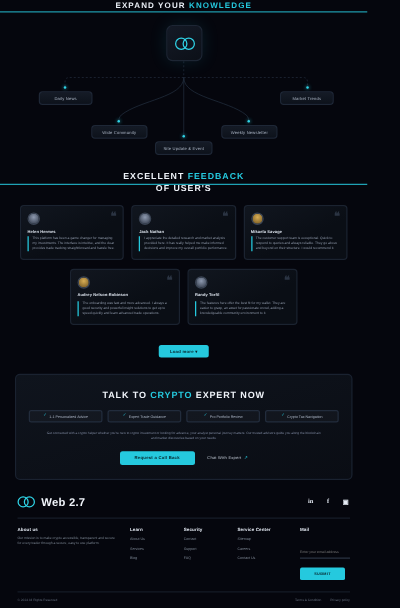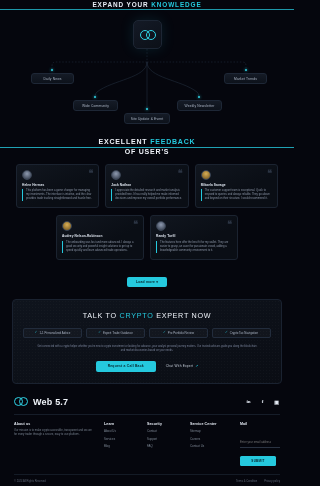--- a/index.html
+++ b/index.html
@@ -115,21 +115,21 @@
     padding:11px 10px 11px 10px;
     position:relative; overflow:hidden;
   }
   .sec-cta::before{
     content:""; position:absolute; inset:0;
     background-image:radial-gradient(rgba(255,255,255,.045) .5px, transparent .5px);
     background-size:3px 3px; opacity:.55; pointer-events:none;
   }
   .cta-title {
     text-align:center; position:relative;
-    font-size:7.2px; font-weight:normal; letter-spacing:.7px;
+    font-size:7.2px; font-weight:bold; letter-spacing:.7px;
     color:#eef2f8; text-transform:uppercase;
   }
   .cta-title .hl { color:#25c9de; }
   .pills { display:flex; gap:4px; margin-top:8px; position:relative; }
   .pill {
     flex:1; background:rgba(255,255,255,.028);
     border:.6px solid #222c3c; border-radius:2px;
     height:10px; display:flex; align-items:center; justify-content:center;
     gap:2px; font-size:2.9px; color:#aab4c4; white-space:nowrap;
   }
@@ -345,21 +345,21 @@
     </div>
   </section>
 
   <footer class="footer">
     <div class="f-top">
       <div class="f-brand">
         <span class="logo-mark">
             <i></i>
             <i></i>
           </span>
-        <span class="f-brand-name">Web 5.7</span>
+        <span class="f-brand-name">Web 2.7</span>
       </div>
       <div class="f-socials">
         <span class="f-soc">in</span>
         <span class="f-soc">f</span>
         <span class="f-soc">▣</span>
       </div>
     </div>
 
     <div class="f-rule"></div>
 

